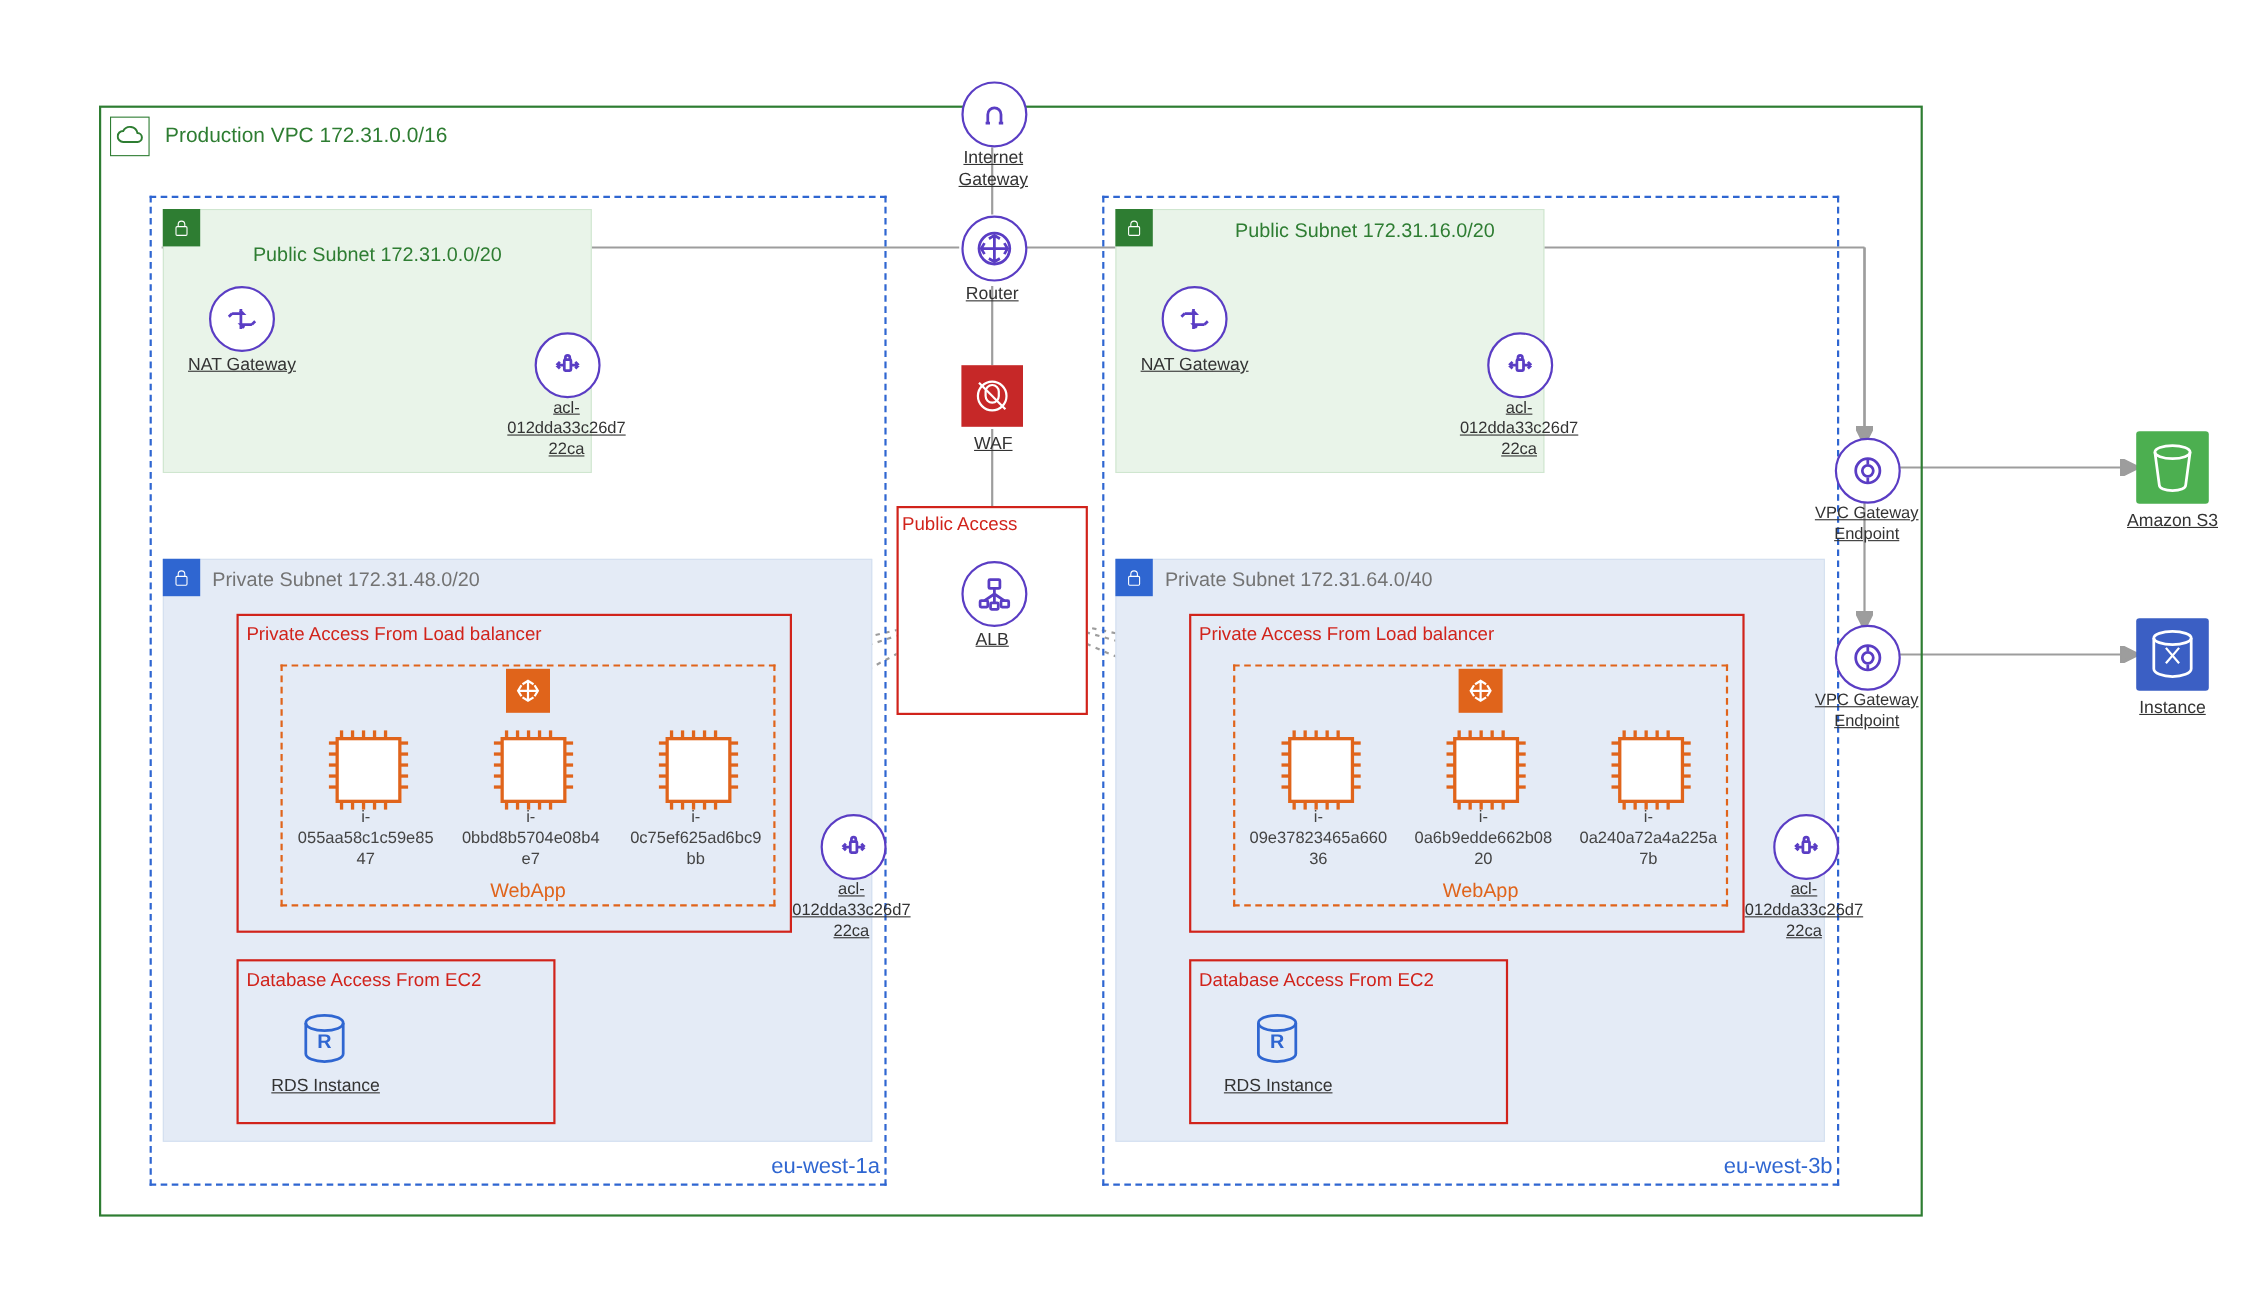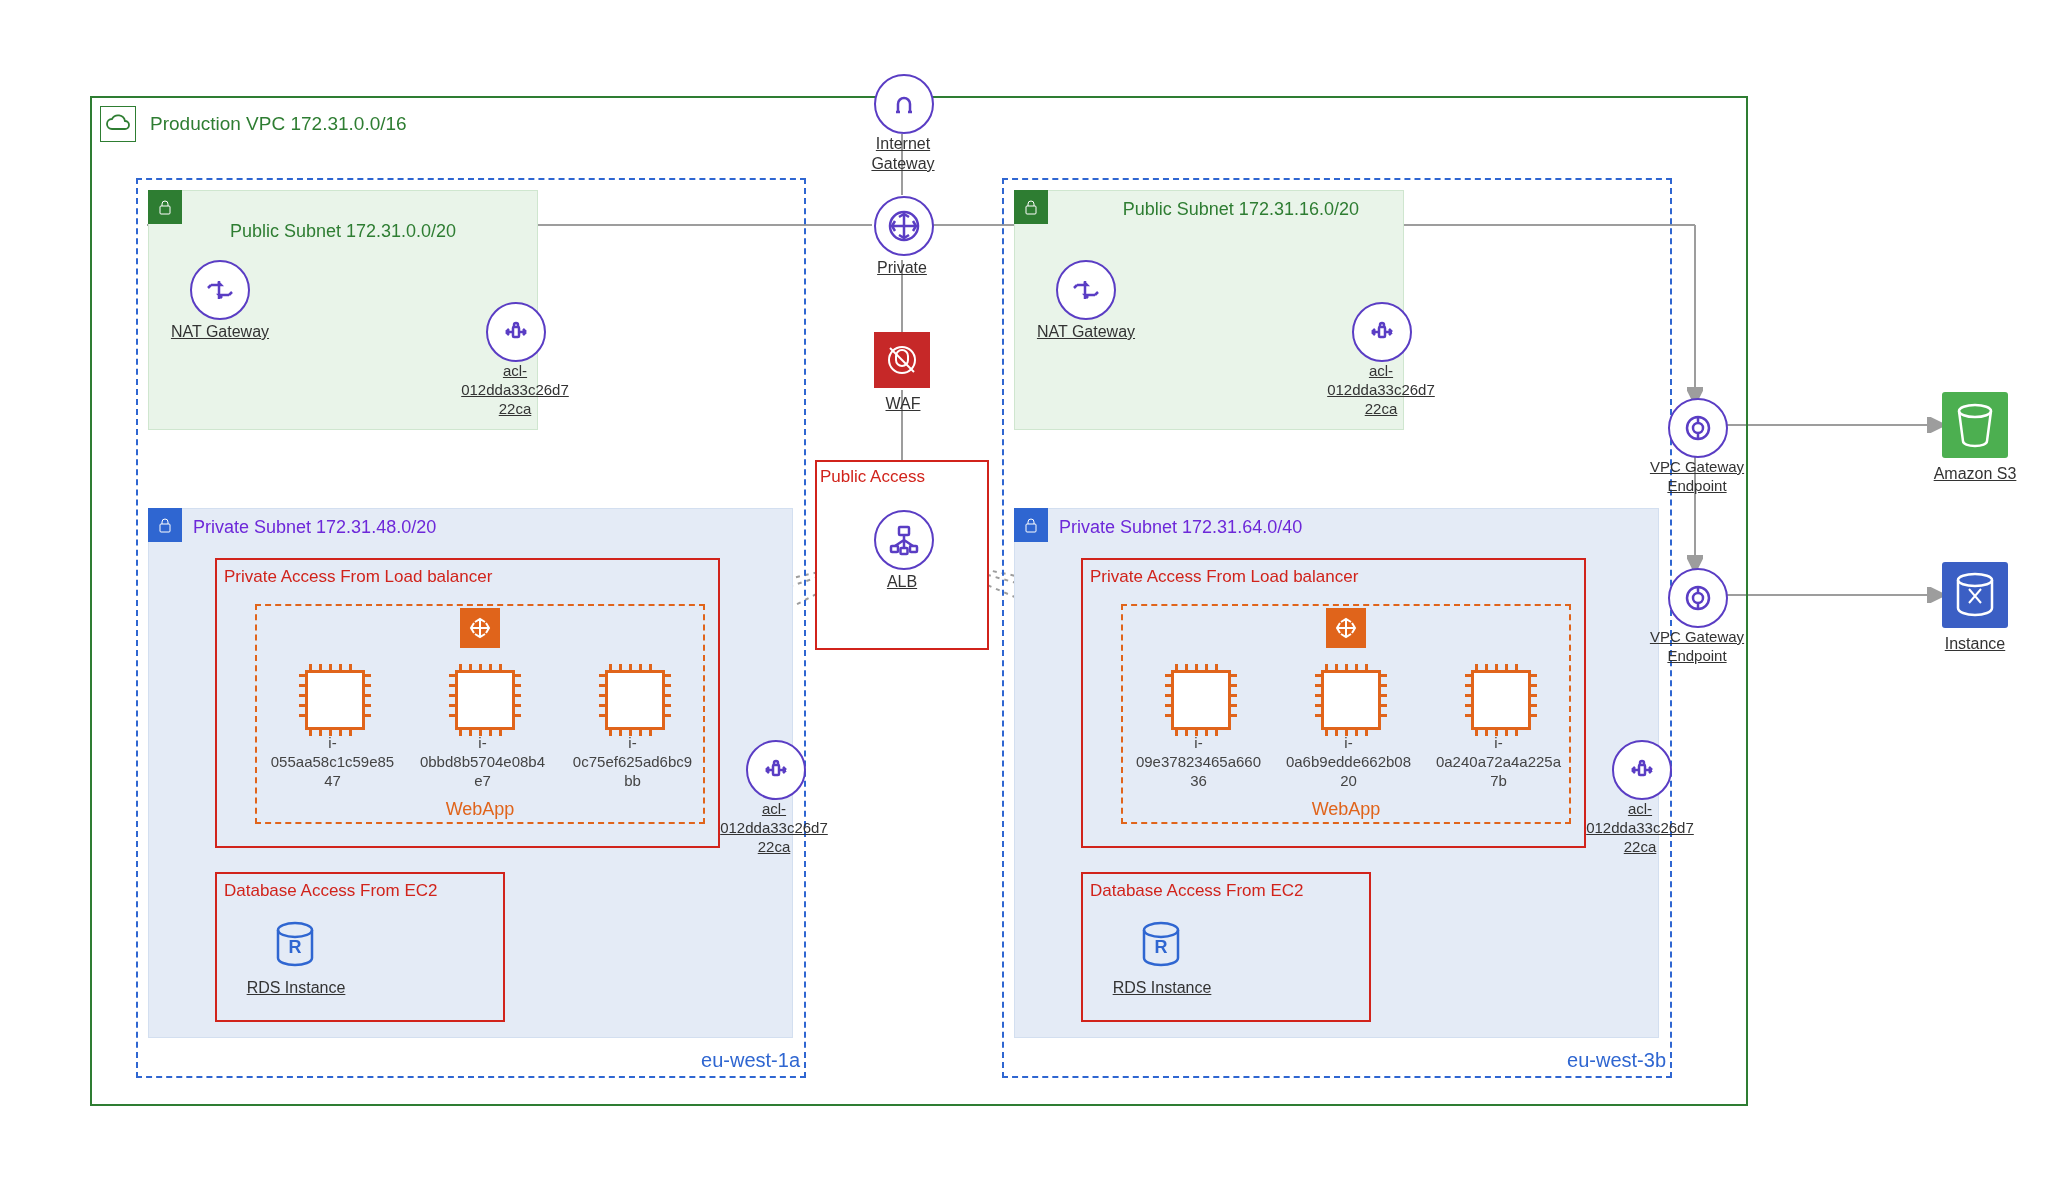--- a/index.html
+++ b/index.html
@@ -75,21 +75,21 @@
     width: 34px;
     height: 34px;
     background: #2f66d1;
     display: flex;
     align-items: center;
     justify-content: center;
     position: absolute;
   }
   .priv-subnet-tab svg { stroke: #fff; fill: none; }
   .priv-subnet-label {
-    color: #6d28d9;
+    color: #737373;
     font-size: 18px;
   }
   
   .sg-border {
     border: 2px solid #d1231b;
     background: #fff;
   }
   .sg-label {
     color: #d1231b;
     font-size: 17px;
@@ -249,21 +249,21 @@
   </div>
   <div class="label circ-label" style="left:848px; top:134px; width:110px;">Internet
 Gateway</div>
 
   <div class="circ-icon" style="left:874px; top:196px;">
     <svg width="34" height="34" viewBox="0 0 34 34">
         <circle cx="17" cy="17" r="14"></circle>
         <path d="M17 5v24M5 17h24M12 8l5-3 5 3M12 26l5 3 5-3M8 12l-3 5 3 5M26 12l3 5-3 5"></path>
       </svg>
   </div>
-  <div class="label circ-label" style="left:862px; top:258px; width:80px;">Private</div>
+  <div class="label circ-label" style="left:862px; top:258px; width:80px;">Router</div>
 
   <div class="waf-icon" style="left:874px; top:332px;">
     <svg width="36" height="36" viewBox="0 0 36 36">
         <circle cx="18" cy="18" r="13"></circle>
         <path d="M6 6l24 24"></path>
         <path d="M12 14a6 6 0 0 1 12 0v4a6 6 0 0 1-12 0z"></path>
       </svg>
   </div>
   <div class="label circ-label" style="left:870px; top:394px; width:66px;">WAF</div>
 

